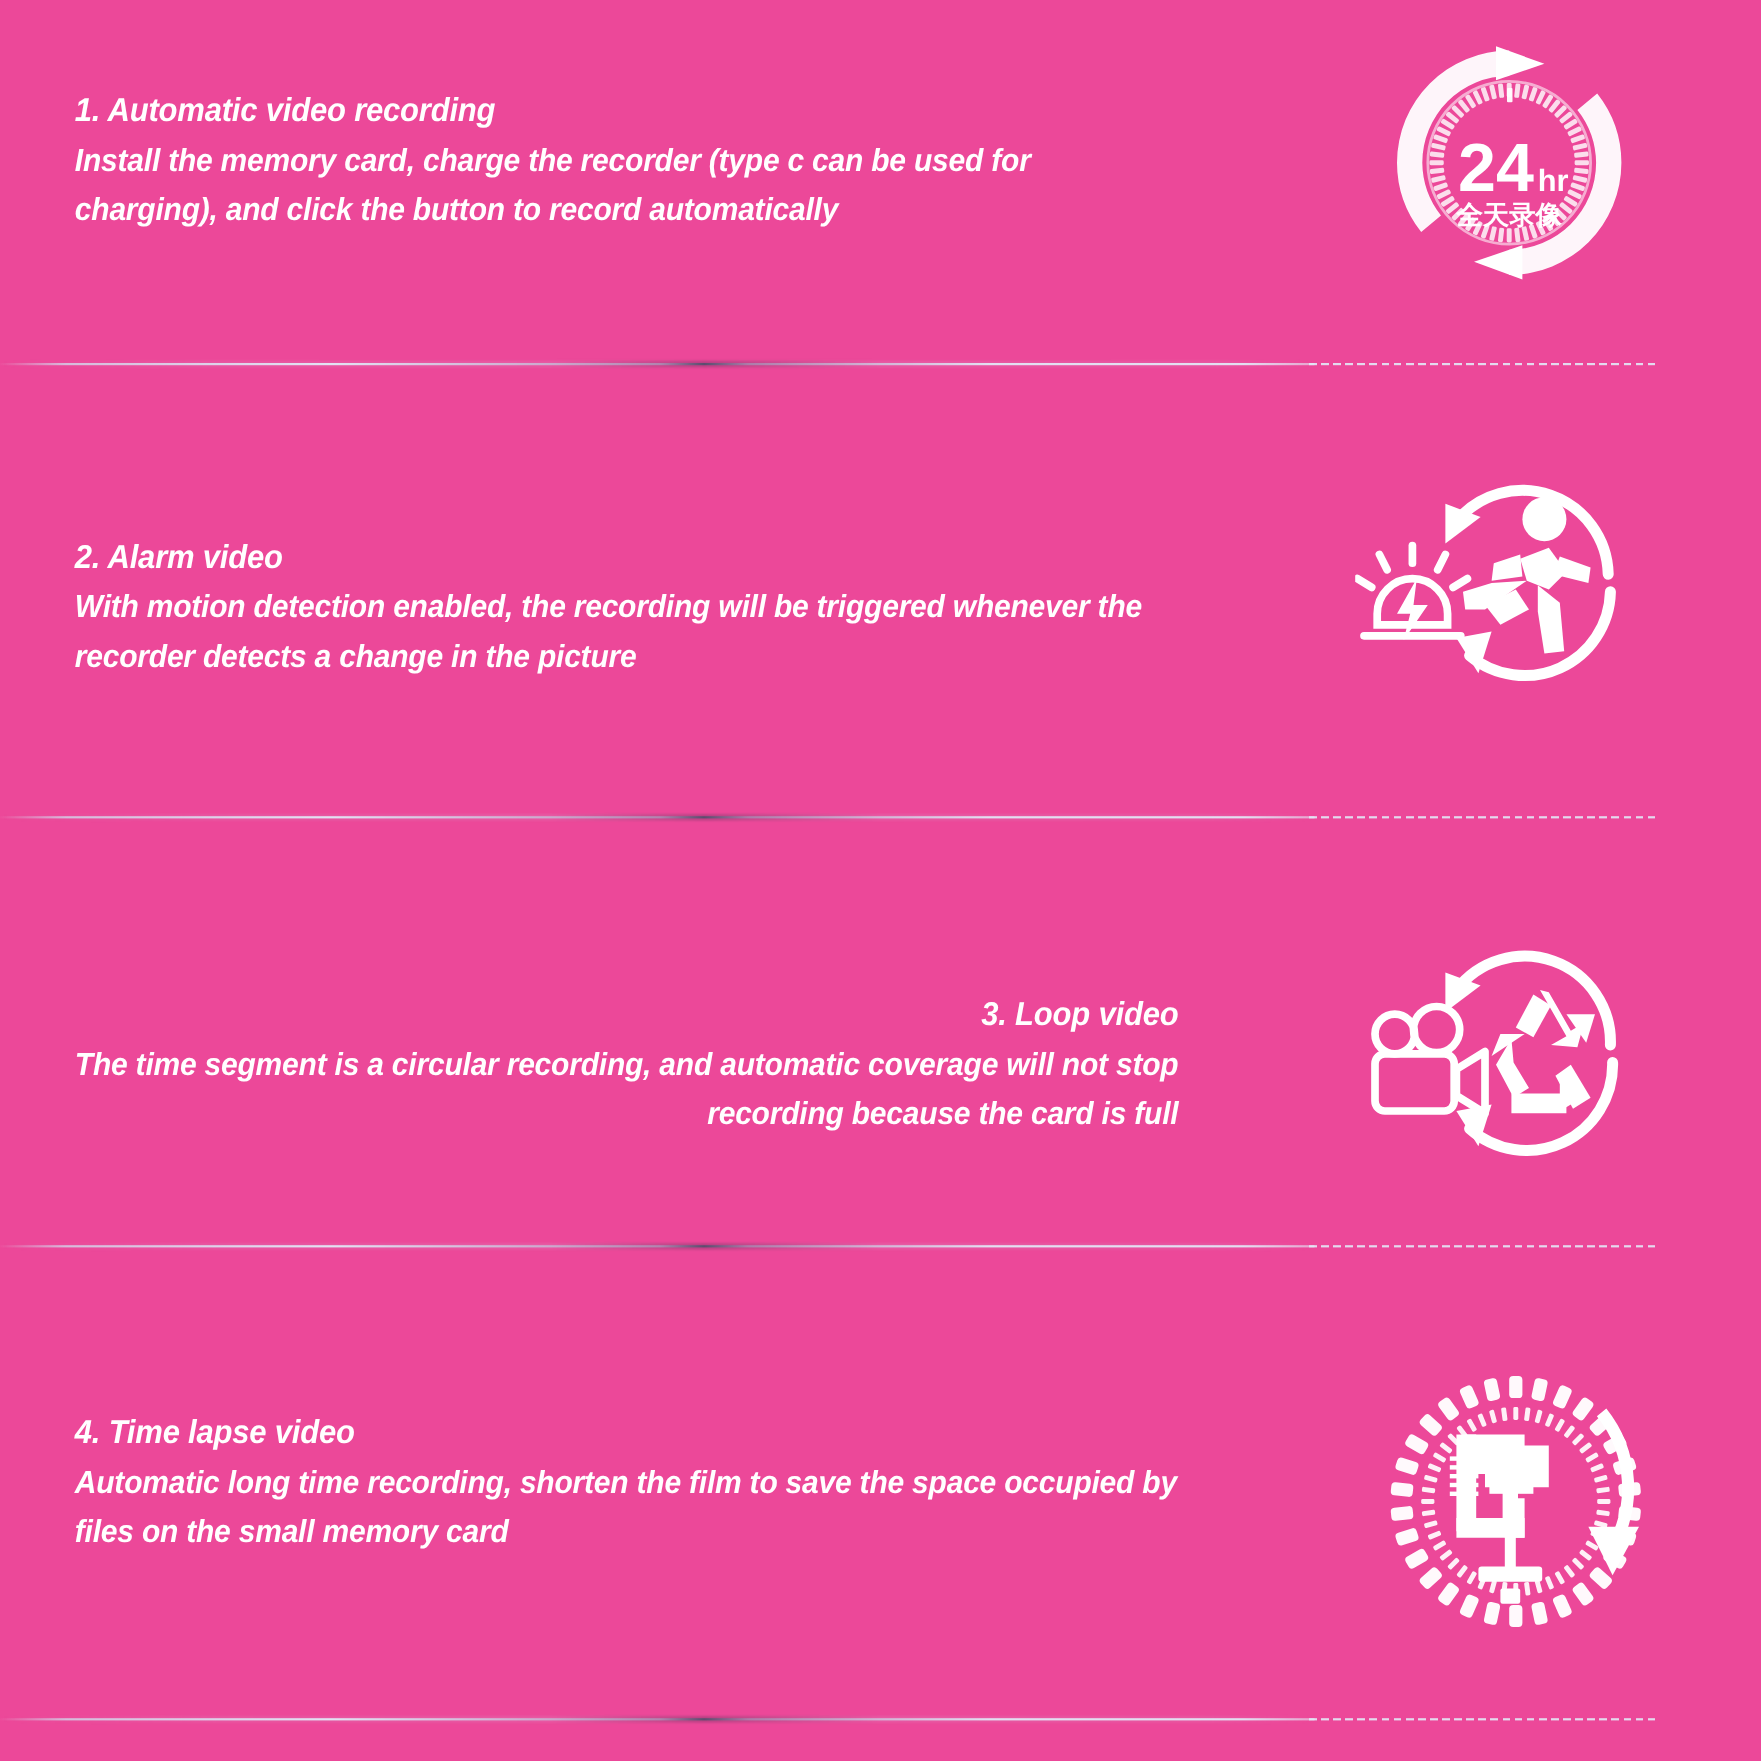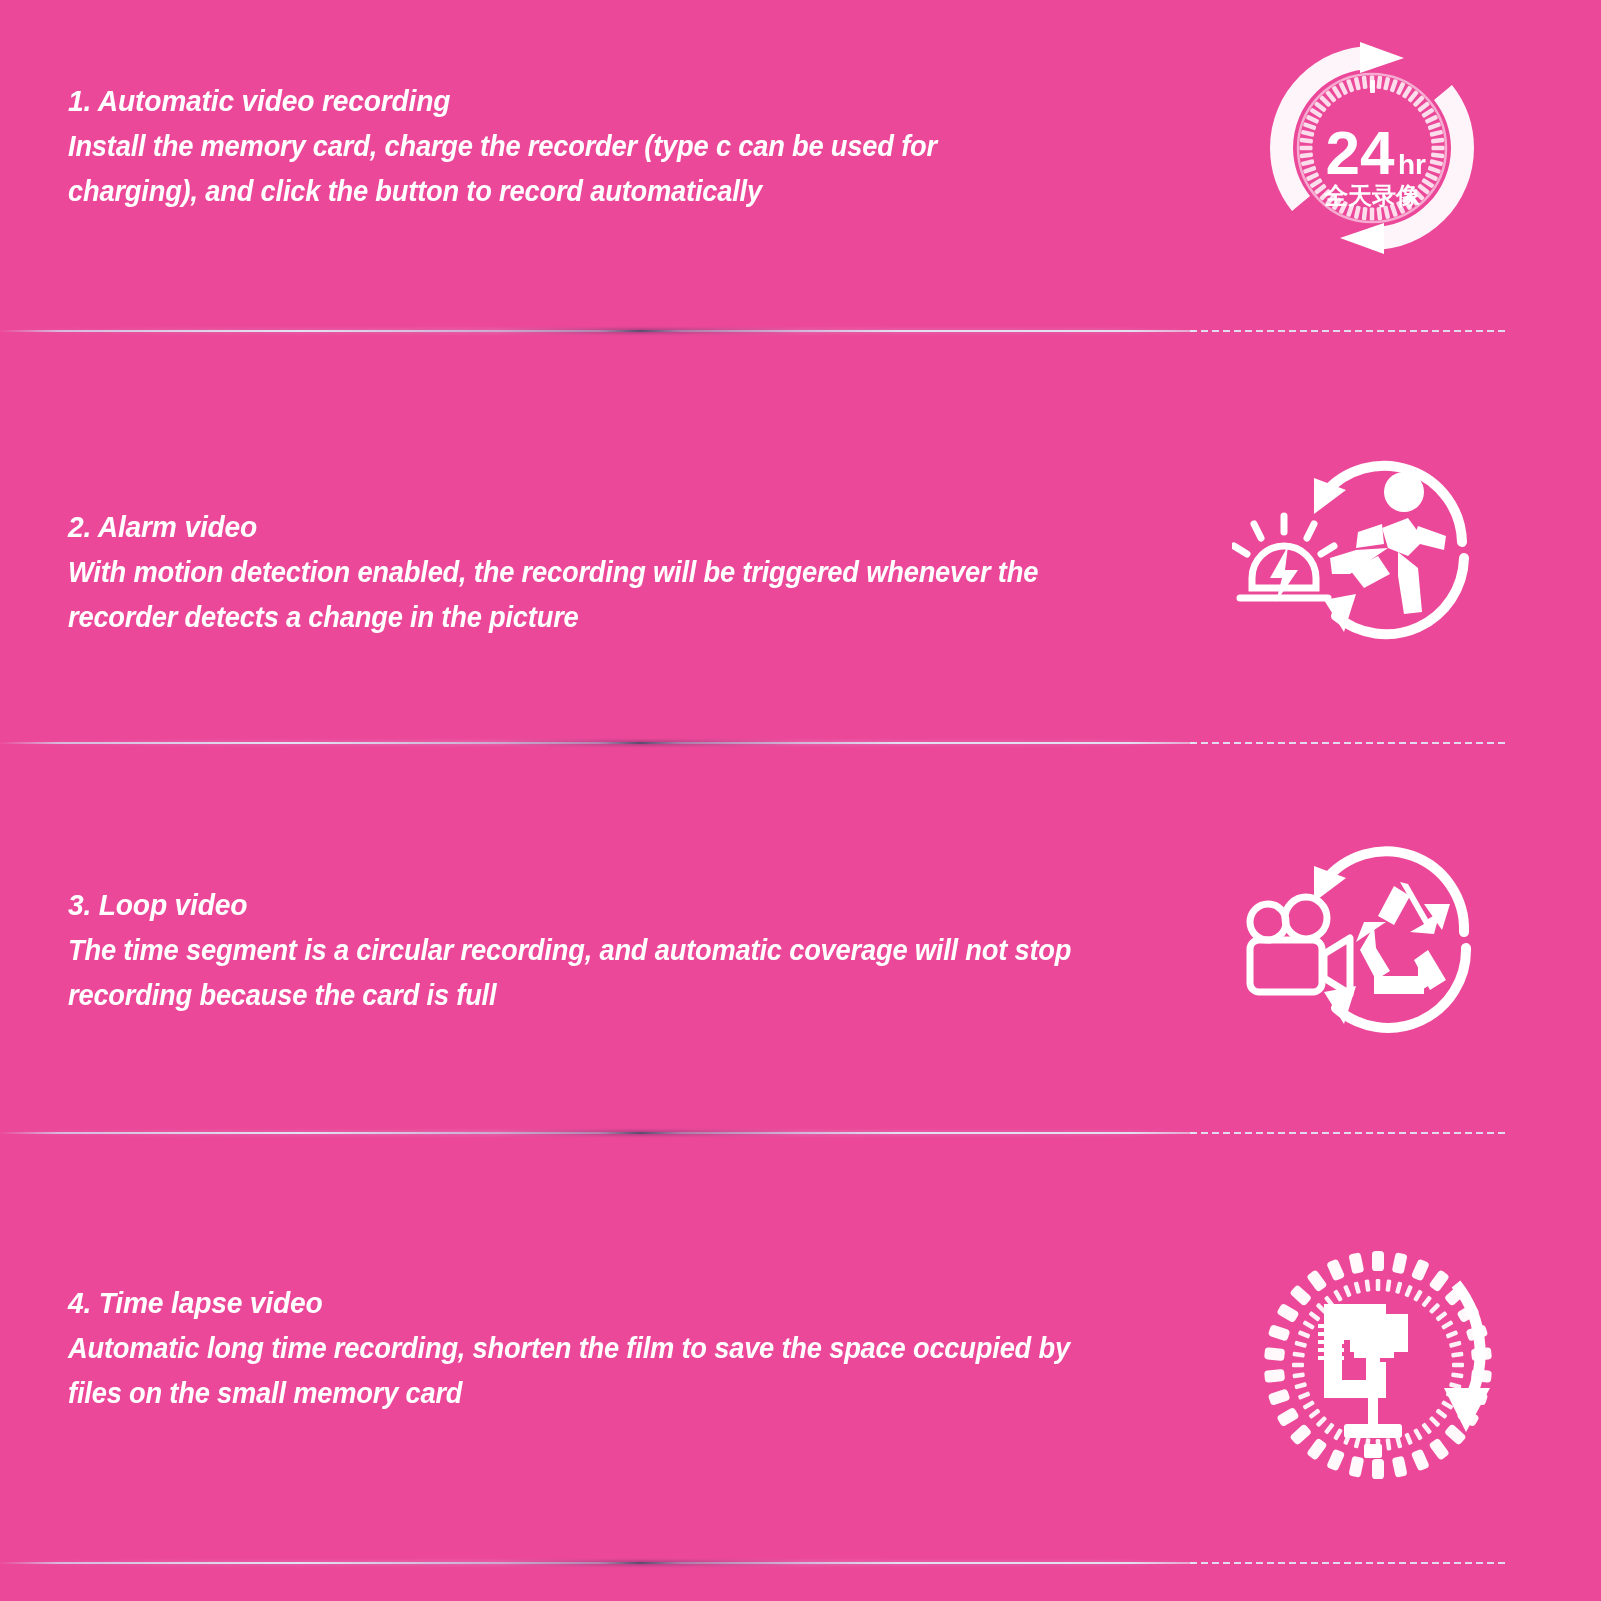--- a/index.html
+++ b/index.html
@@ -242,21 +242,21 @@
       </svg>
     </div>
   </div>
 
   <div class="divider" style="top:328px;">
     <div class="solid-glow"></div>
     <div class="solid-part"></div>
     <div class="dashed-part"></div>
   </div>
 
-  <div class="feature-row" style="top:332px;height:302px;">
+  <div class="feature-row" style="top:312px;height:302px;">
 
     <div class="feature-text" style="top:172px;">
       <div class="feature-title">2. Alarm video</div>
       <div class="feature-desc">
         <span class="line">With motion detection enabled, the recording will be triggered whenever the</span>
         <span class="line">recorder detects a change in the picture</span>
       </div>
     </div>
 
     <div class="feature-icon" style="left:1232px;top:100px;width:250px;height:220px;">
@@ -304,21 +304,21 @@
       </svg>
     </div>
   </div>
 
   <div class="divider" style="top:740px;">
     <div class="solid-glow"></div>
     <div class="solid-part"></div>
     <div class="dashed-part"></div>
   </div>
 
-  <div class="feature-row" style="top:742px;height:390px;">
+  <div class="feature-row" style="top:760px;height:390px;text-align:right;">
 
     <div class="feature-text" style="top:140px;">
       <div class="feature-title">3. Loop video</div>
       <div class="feature-desc">
         <span class="line">The time segment is a circular recording, and automatic coverage will not stop</span>
         <span class="line">recording because the card is full</span>
       </div>
     </div>
 
     <div class="feature-icon" style="left:1228px;top:88px;width:252px;height:215px;">

